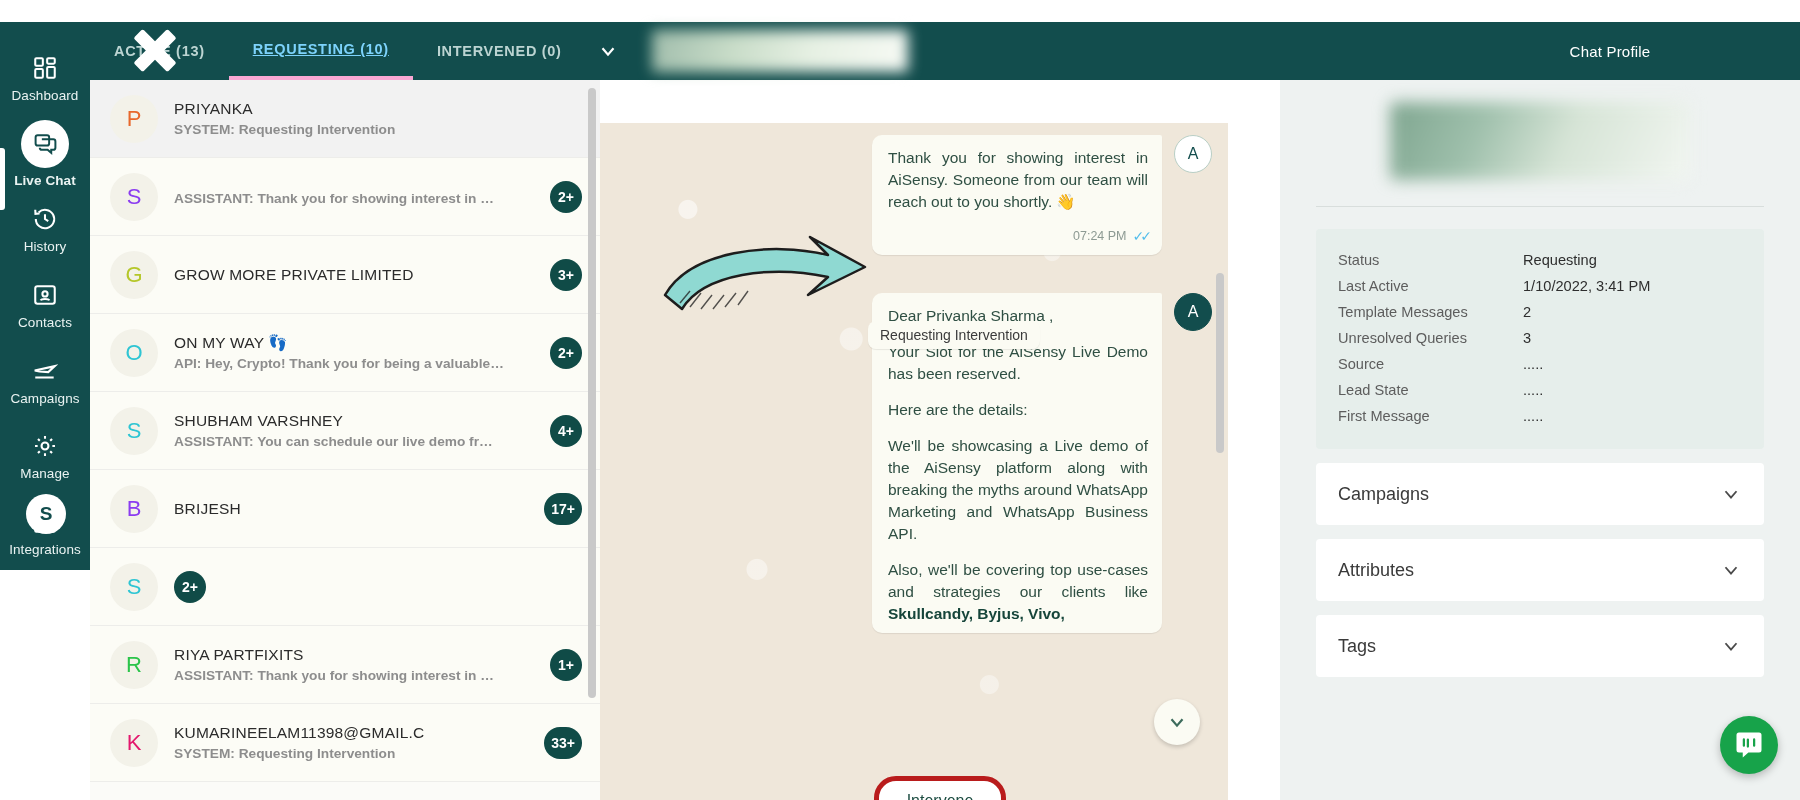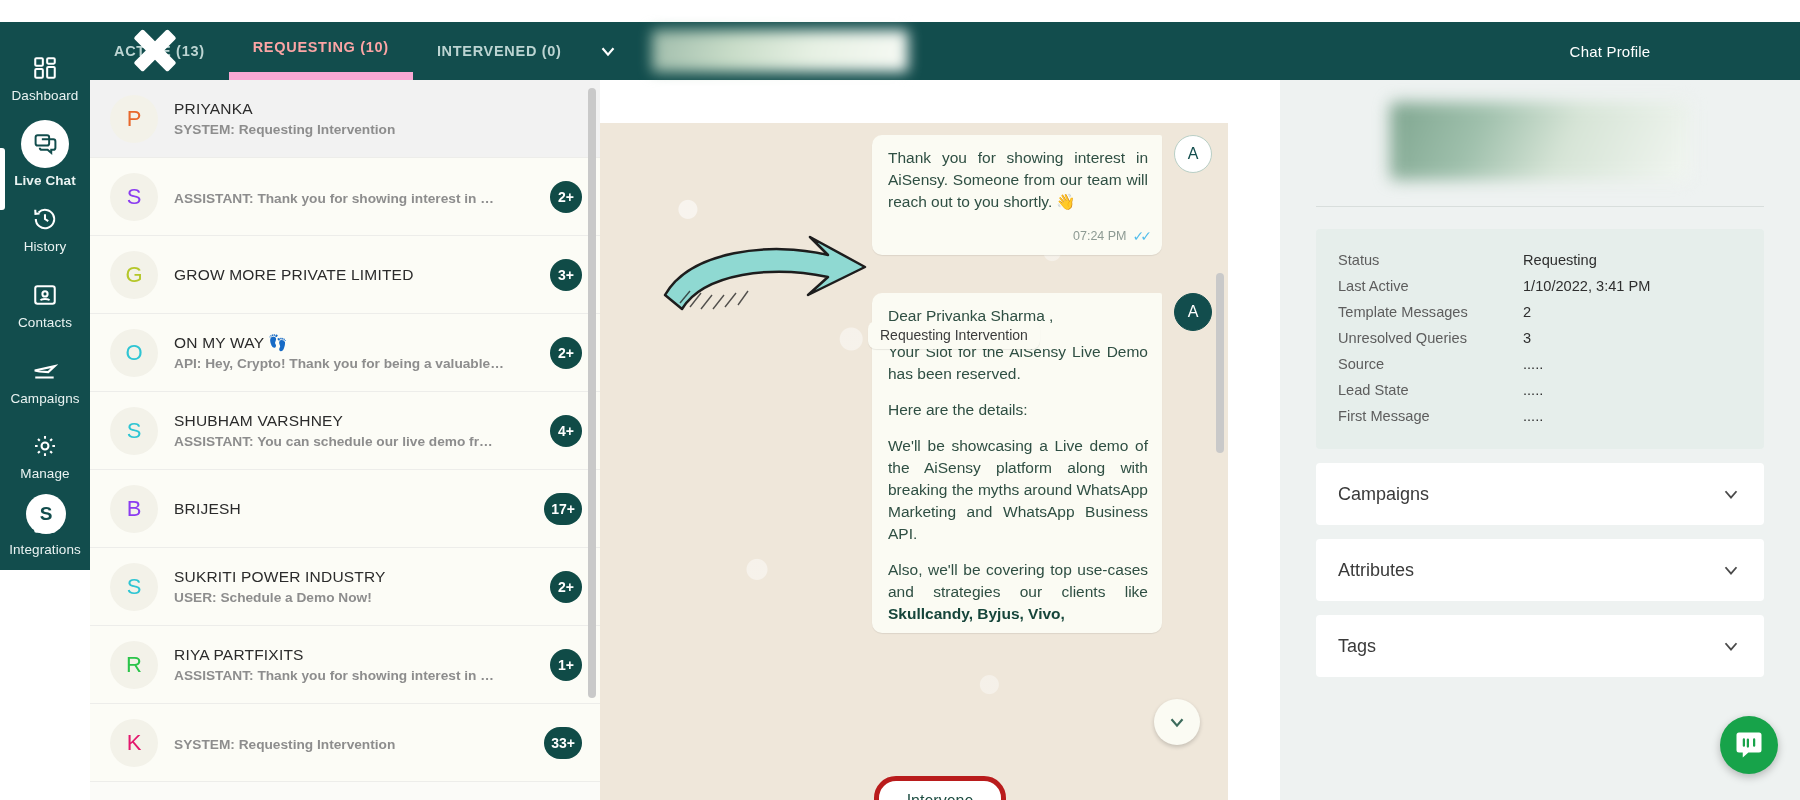--- a/index.html
+++ b/index.html
@@ -57,21 +57,21 @@
     background: #124D4D;
     display: flex; align-items: flex-end;
   }
   .tabs { display: flex; align-items: flex-end; height: 58px; }
   .tab {
     padding: 0 24px; height: 58px;
     display:flex; align-items:center;
     font-size: 14.5px; font-weight: bold; letter-spacing: .7px;
     color: #bcd4d2; cursor: pointer; white-space: nowrap;
   }
-  .tab.active { color: #fca5a5; border-bottom: 8px solid #f9a8d4; }
+  .tab.active { color: #7dd3fc; border-bottom: 4px solid #f9a8d4; text-decoration: underline; }
   .tab-caret {
     width: 44px; height: 58px; display:flex; align-items:center; justify-content:center;
     cursor:pointer;
   }
   .tab-caret svg { width: 22px; height: 22px; stroke:#ffffff; stroke-width:2.4; fill:none; }
   .search-blur {
     width: 256px; height: 42px; margin-left: 22px; margin-bottom: 8px;
     border-radius: 3px;
     background: linear-gradient(105deg,#9fbcab 0%, #c8dcc8 32%, #e6f0e3 62%, #f7faf5 100%);
     filter: blur(7px);
@@ -415,43 +415,40 @@
       <div class="chat-text">
         <div class="chat-name">BRIJESH</div>
       </div>
       <div class="badge">17+</div>
     </div>
 
     <div class="chat-row alt">
       <div class="avatar" style="color: rgb(46, 197, 211);">
           <span>S</span>
         </div>
-      <div class="chat-text">
-        <div class="chat-name">SUKRITI POWER INDUSTRY</div>
-        <div class="chat-sub">USER: Schedule a Demo Now!</div>
-      </div>
       <div class="badge">2+</div>
     </div>
 
     <div class="chat-row alt">
       <div class="avatar" style="color: rgb(43, 196, 74);">
           <span>R</span>
         </div>
       <div class="chat-text">
         <div class="chat-name">RIYA PARTFIXITS</div>
         <div class="chat-sub">ASSISTANT: Thank you for showing interest in …</div>
       </div>
       <div class="badge">1+</div>
     </div>
 
     <div class="chat-row alt">
       <div class="avatar" style="color: rgb(227, 23, 109);">
           <span>K</span>
         </div>
       <div class="chat-text">
+        <div class="chat-name">KUMARINEELAM11398@GMAIL.C</div>
         <div class="chat-sub">SYSTEM: Requesting Intervention</div>
       </div>
       <div class="badge">33+</div>
     </div>
 
     <div class="list-scrollbar"></div>
   </section>
 
   <section class="conv">
 

